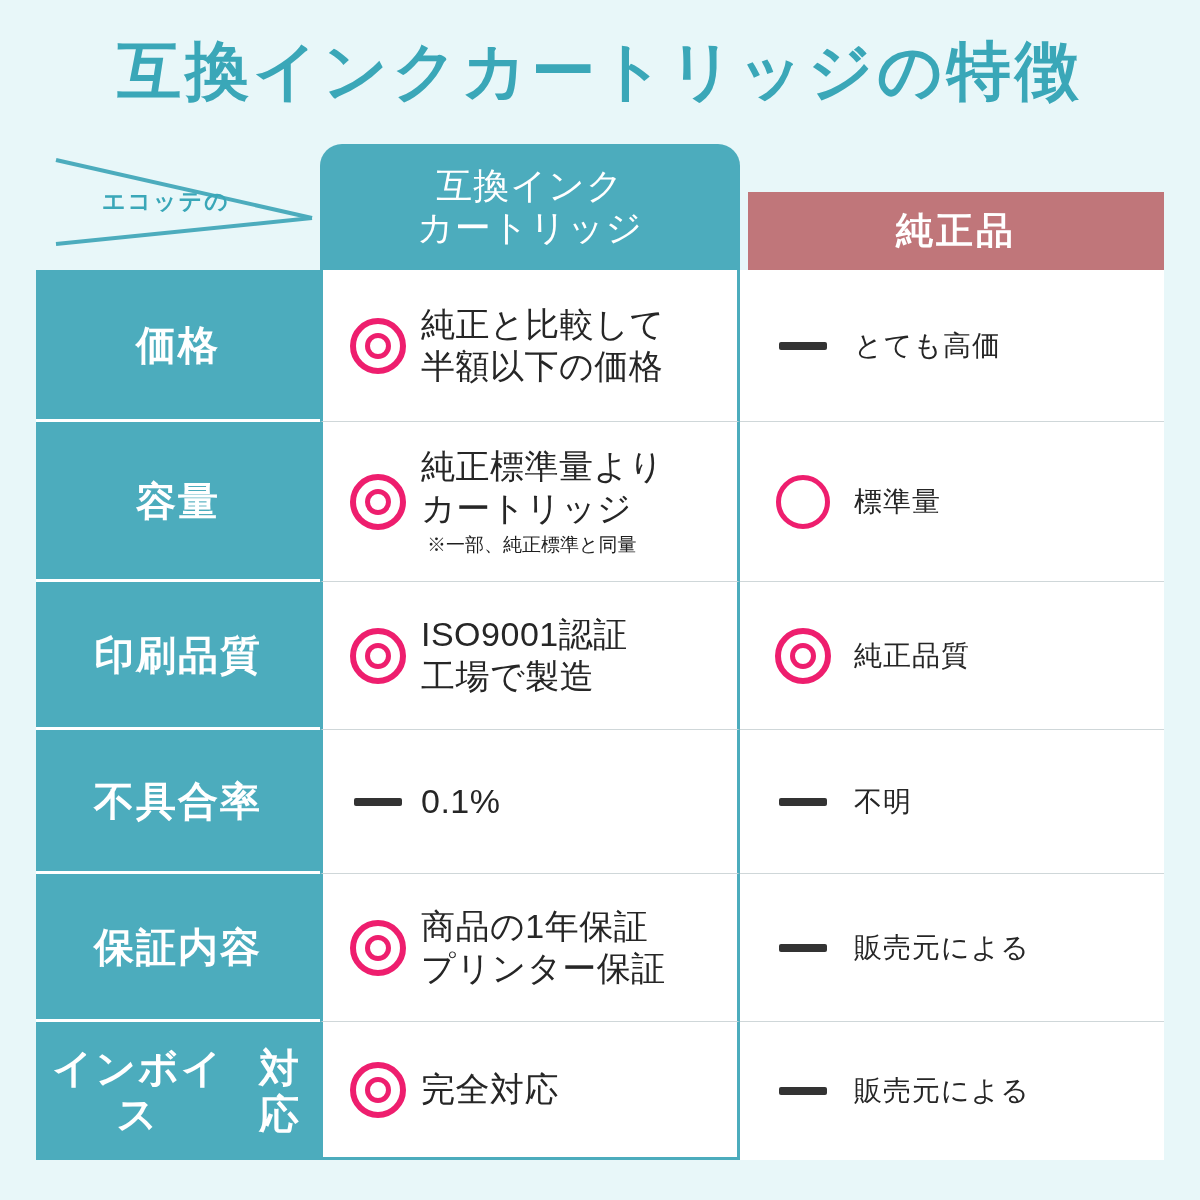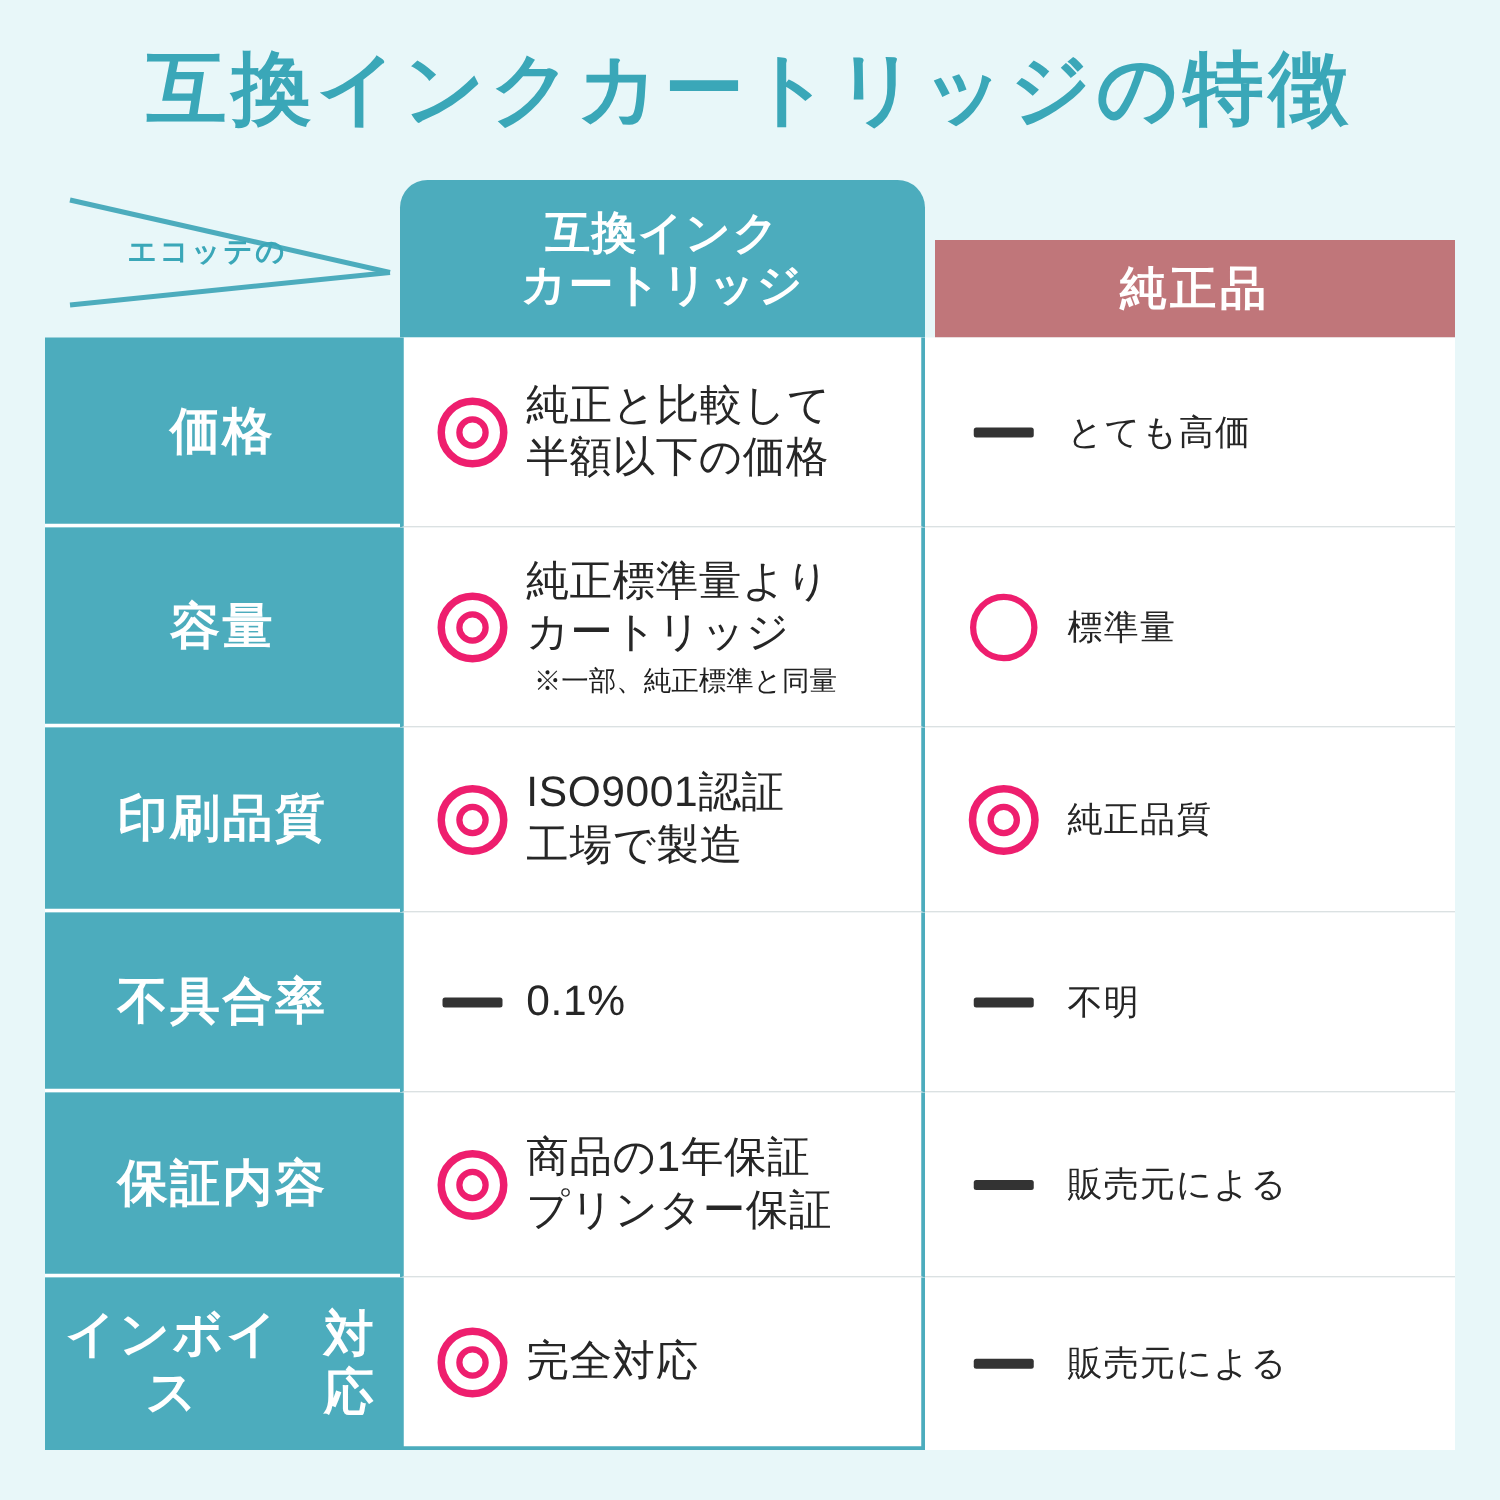--- a/index.html
+++ b/index.html
@@ -71,21 +71,21 @@
     height: 126px;
     background: #4cacbd;
     border-radius: 22px 22px 0 0;
     color: #ffffff;
     display: flex;
     flex-direction: column;
     align-items: center;
     justify-content: center;
     line-height: 1.18;
     font-size: 36px;
-    font-weight: bold;
+    font-weight: normal;
     letter-spacing: 1px;
   }
   .head-genuine {
     position: absolute;
     left: 712px;
     top: 52px;
     width: 416px;
     height: 78px;
     background: #c0767a;
     color: #ffffff;
@@ -196,21 +196,21 @@
 
   .cell-text {
     font-size: 34px;
     color: #262626;
     line-height: 1.22;
     letter-spacing: 0.5px;
     padding-left: 6px;
   }
   .cell-text.small-note {
     display: block;
-    font-size: 22px;
+    font-size: 19px;
     letter-spacing: 0;
     margin-top: 4px;
     color: #1f1f1f;
   }
   .genuine-text {
     font-size: 28px;
     color: #262626;
     letter-spacing: 1px;
     padding-left: 14px;
   }

